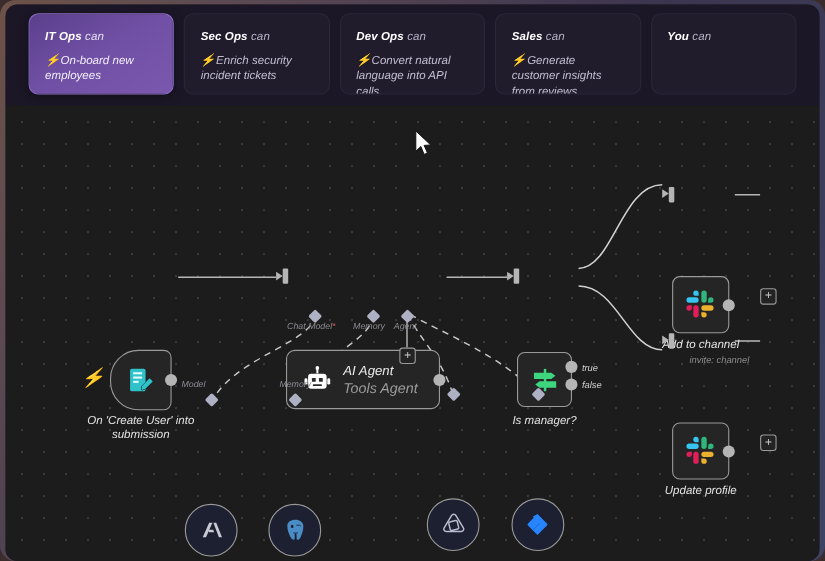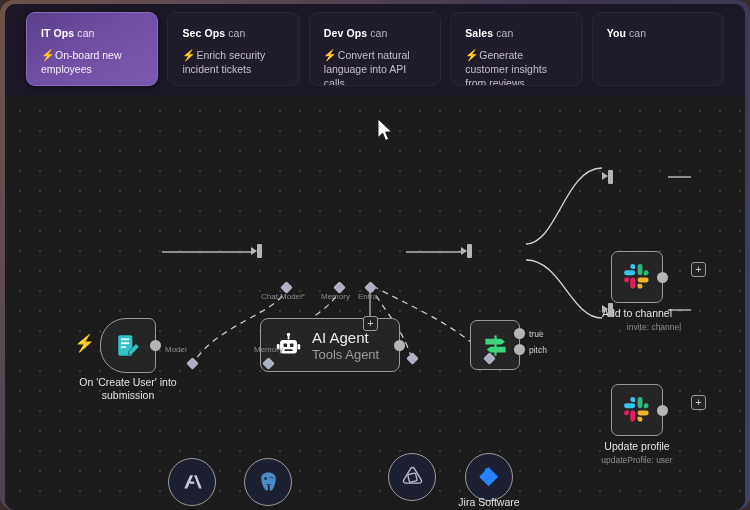--- a/index.html
+++ b/index.html
@@ -18,20 +18,21 @@
     border-radius: 14px;
     overflow: hidden;
   }
   #inner {
     position: absolute;
     left: 5px; top: 4px;
     width: 740px; height: 506px;
     background: #1a1723;
     border-radius: 11px;
     overflow: hidden;
+    font-style: italic;
   }
 
   
   #banner {
     position: absolute;
     left: 0; top: 0;
     width: 740px; height: 92px;
     background: #1b1726;
     padding: 4px 6px 0 6px;
   }
@@ -165,21 +166,21 @@
   
   #n-agent {
     left: 255px; top: 222px;
     width: 140px; height: 54px;
     border-radius: 8px;
     justify-content: flex-start;
     padding-left: 14px;
     gap: 10px;
   }
   .agent-text { display: flex; flex-direction: column; gap: 1px; }
-  .agent-t1 { color: #ececec; font-size: 15px; }
+  .agent-t1 { color: #ececec; font-size: 12px; }
   .agent-t2 { color: #9c9c9c; font-size: 13px; }
 
   
   #n-if { left: 465px; top: 224px; width: 50px; height: 50px; }
 
   
   #n-slack1 { left: 606px; top: 155px; width: 52px; height: 52px; }
   #n-slack2 { left: 606px; top: 288px; width: 52px; height: 52px; }
 
   
@@ -362,36 +363,37 @@
         <div class="agent-t2">Tools Agent</div>
       </div>
       <div class="dot" style="right:-6px; top:21px;"></div>
     </div>
 
     <div class="diamond" style="left:277px; top:187px;"></div>
     <div class="portlabel" style="left:256px; top:196px;">Chat Model<span class="req">*</span></div>
     <div class="diamond" style="left:330px; top:187px;"></div>
     <div class="portlabel" style="left:316px; top:196px;">Memory</div>
     <div class="diamond" style="left:361px; top:187px;"></div>
-    <div class="portlabel" style="left:353px; top:196px;">Entra</div>
+    <div class="portlabel" style="left:353px; top:196px;">Agent</div>
     <div class="plusbtn" style="left:358px; top:220px;">+</div>
 
     <div class="arrowin" style="left:456px; top:151px;"></div>
     <div class="inport" style="left:462px; top:148px;"></div>
     <div class="node" id="n-if">
       <svg width="27" height="27" viewBox="0 0 24 24">
         <rect x="11" y="3" width="2" height="18" fill="#3dd67f"></rect>
         <path d="M3 6 h14 l3.4 2.6 -3.4 2.6 H3 Z" fill="#3dd67f"></path>
         <path d="M21 13 H7.5 l-3.4 2.6 3.4 2.6 H21 Z" fill="#3dd67f"></path>
       </svg>
       <div class="dot" style="right:-6px; top:7px;"></div>
       <div class="dot" style="right:-6px; top:23px;"></div>
     </div>
     <div class="branchlabel" style="left:524px; top:233px;">true</div>
-    <div class="branchlabel" style="left:524px; top:249px;">pitch</div>
+    <div class="branchlabel" style="left:524px; top:249px;">false</div>
+    <div class="node-label" style="left:490px; top:280px;">Is manager?</div>
 
     <div class="arrowin" style="left:597px; top:76px;"></div>
     <div class="inport" style="left:603px; top:74px;"></div>
     <div class="node" id="n-slack1">
       <svg width="28" height="28" viewBox="0 0 24 24">
         <path d="M5.1 14.6a2.1 2.1 0 1 1-2.1-2.1h2.1v2.1z" fill="#e01e5a"></path>
         <path d="M6.2 14.6a2.1 2.1 0 0 1 4.2 0v5.3a2.1 2.1 0 0 1-4.2 0v-5.3z" fill="#e01e5a"></path>
         <path d="M8.3 5.1a2.1 2.1 0 1 1 2.1-2.1v2.1H8.3z" fill="#36c5f0"></path>
         <path d="M8.3 6.2a2.1 2.1 0 0 1 0 4.2H3a2.1 2.1 0 0 1 0-4.2h5.3z" fill="#36c5f0"></path>
         <path d="M17.8 8.3a2.1 2.1 0 1 1 2.1 2.1h-2.1V8.3z" fill="#2eb67d"></path>
@@ -415,21 +417,20 @@
         <path d="M8.3 6.2a2.1 2.1 0 0 1 0 4.2H3a2.1 2.1 0 0 1 0-4.2h5.3z" fill="#36c5f0"></path>
         <path d="M17.8 8.3a2.1 2.1 0 1 1 2.1 2.1h-2.1V8.3z" fill="#2eb67d"></path>
         <path d="M16.7 8.3a2.1 2.1 0 0 1-4.2 0V3a2.1 2.1 0 0 1 4.2 0v5.3z" fill="#2eb67d"></path>
         <path d="M14.6 17.8a2.1 2.1 0 1 1-2.1 2.1v-2.1h2.1z" fill="#ecb22e"></path>
         <path d="M14.6 16.7a2.1 2.1 0 0 1 0-4.2h5.3a2.1 2.1 0 0 1 0 4.2h-5.3z" fill="#ecb22e"></path>
       </svg>
       <div class="dot" style="right:-6px; top:20px;"></div>
     </div>
     <div class="plusbtn" style="left:686px; top:299px;">+</div>
     <div class="node-label" style="left:632px; top:344px;">Update profile</div>
-    <div class="node-sub" style="left:632px; top:359px;">updateProfile: user</div>
 
     <div class="portlabel" style="left:160px; top:249px;">Model</div>
     <div class="diamond" style="left:183px; top:263px;"></div>
     <div class="subnode" id="n-anthropic">
       <svg width="24" height="24" viewBox="0 0 24 24">
         <path d="M4.3 18.4 L10.1 5.3 h3.0 L7.3 18.4 Z" fill="#c9c9d4"></path>
         <path d="M9.2 11.6 h4.6 l0.9 2.2 H10.1 Z" fill="#c9c9d4"></path>
         <path d="M14.0 5.3 h2.6 l5.2 13.1 h-2.8 Z" fill="#c9c9d4"></path>
       </svg>
     </div>
@@ -453,21 +454,20 @@
       </svg>
     </div>
 
     <div class="diamond" style="left:480px; top:258px;"></div>
     <div class="subnode" id="n-jira">
       <svg width="24" height="24" viewBox="0 0 24 24">
         <path d="M11.6 2.2 L20.2 10.8 a1.3 1.3 0 0 1 0 1.9 L11.6 21.3 L7.3 17 l6.1 -6.1 L7.3 4.8 Z" fill="#2684ff"></path>
         <path d="M11.6 2.2 L7.3 6.5 L3 10.8 a1.3 1.3 0 0 0 0 1.9 l4.3 4.3 6.1 -6.1 Z" fill="#2684ff"></path>
       </svg>
     </div>
-    <div class="node-label" style="left:484px; top:400px;">Jira Software</div>
 
   </div>
 
   <svg id="cursor" width="18" height="26" viewBox="0 0 18 26">
     <path d="M1 1 L1 19.5 L5.6 15.2 L8.6 22.4 L11.6 21.1 L8.6 14.2 L14.6 13.8 Z" fill="#ffffff" stroke="#111111" stroke-width="0.9"></path>
   </svg>
 
 </div>
 </div>
 

